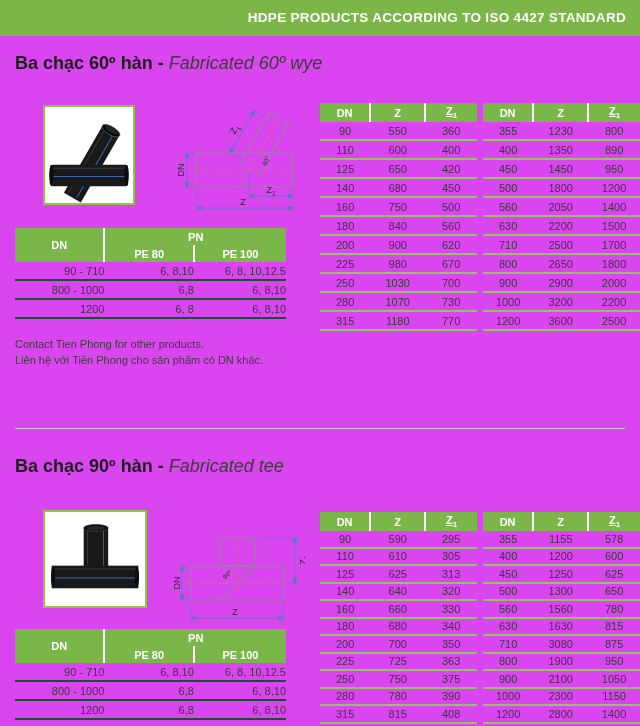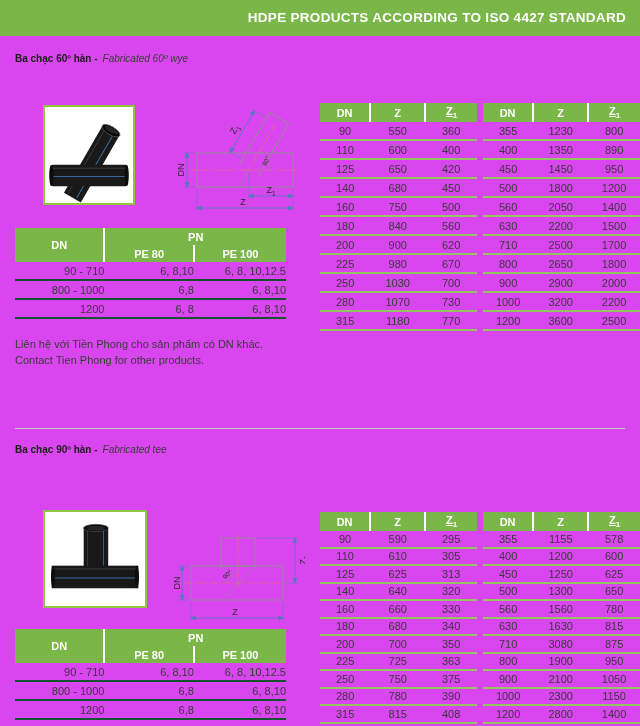--- a/index.html
+++ b/index.html
@@ -6,21 +6,21 @@
   .page {
     position:relative; width:640px; height:726px; background:#d946ef;
     font-family:"Liberation Sans", sans-serif; overflow:hidden;
   }
   .banner {
     position:absolute; left:0; top:0; width:640px; height:36px;
     background:#7ab648; color:#ffffff; font-weight:bold; font-size:13.5px;
     line-height:36px; text-align:right; padding-right:14px; box-sizing:border-box;
     letter-spacing:0.3px;
   }
-  .sec-heading { position:absolute; left:15px; font-size:10px; color:#1d1d1b; white-space:nowrap; }
+  .sec-heading { position:absolute; left:15px; font-size:18px; color:#1d1d1b; white-space:nowrap; }
   .sec-heading .vi { font-weight:bold; margin-right:5px; }
   .sec-heading .en { font-style:italic; color:#3c3c3b; }
 
   .photo-box { position:absolute; border:2px solid #8ec63f; background:#ffffff; box-sizing:border-box; }
   .photo-box svg { display:block; margin:2px auto 0 auto; }
 
   .diagram { position:absolute; }
 
   table { border-collapse:collapse; table-layout:fixed; }
   .dim-table { position:absolute; width:157px; font-size:11px; }
@@ -302,27 +302,27 @@
         </tr>
         <tr>
           <td>1200</td>
           <td>3600</td>
           <td>2500</td>
         </tr>
       </tbody>
   </table>
 
   <div class="note">
+    <div>Contact Tien Phong for other products.</div>
     <div>Liên hệ với Tiền Phong cho sản phẩm có DN khác.</div>
-    <div>Contact Tien Phong for other products.</div>
   </div>
 
   <div class="divider"></div>
 
-  <div class="sec-heading" style="top:444px;">
+  <div class="sec-heading" style="top:456px;">
     <span class="vi">Ba chạc 90º hàn -</span><span class="en">Fabricated tee</span>
   </div>
 
   <div class="photo-box" style="left:43px; top:510px; width:104px; height:98px;">
     <svg width="98" height="92" viewBox="0 0 104 92">
       <rect x="40" y="12" width="26" height="54" fill="#181818"></rect>
       <line x1="44" y1="15" x2="44" y2="62" stroke="#3d3d3d" stroke-width="1"></line>
       <line x1="61" y1="15" x2="61" y2="55" stroke="#3a6ba3" stroke-width="0.9"></line>
       <ellipse cx="53" cy="12" rx="13" ry="3.8" fill="#000"></ellipse>
       <ellipse cx="53" cy="12" rx="13" ry="3.8" fill="none" stroke="#4a4a4a" stroke-width="0.8"></ellipse>

